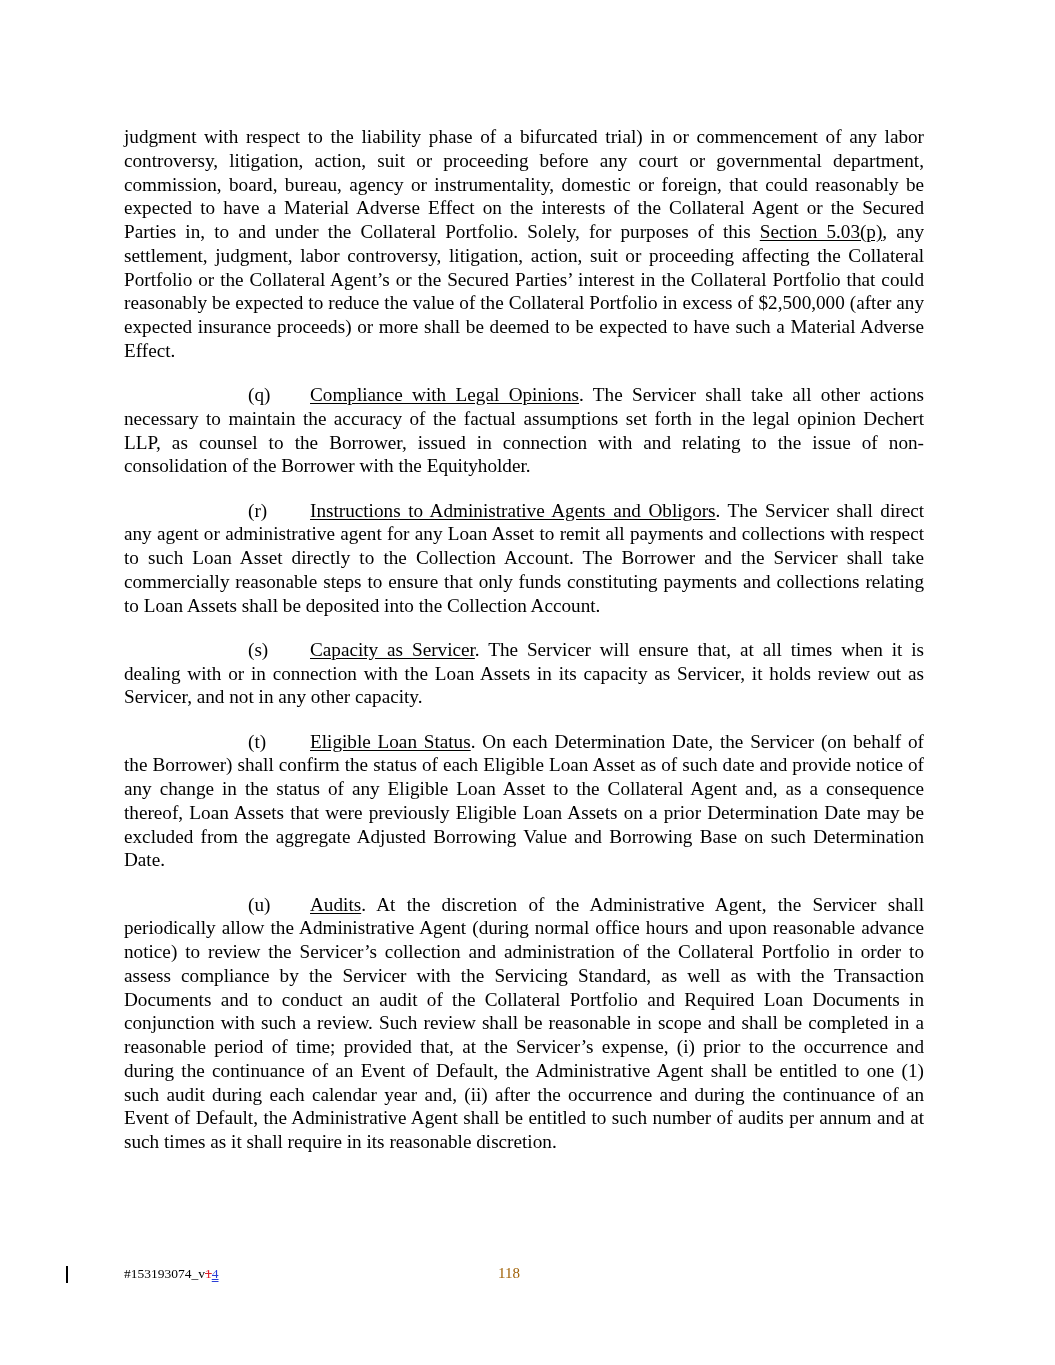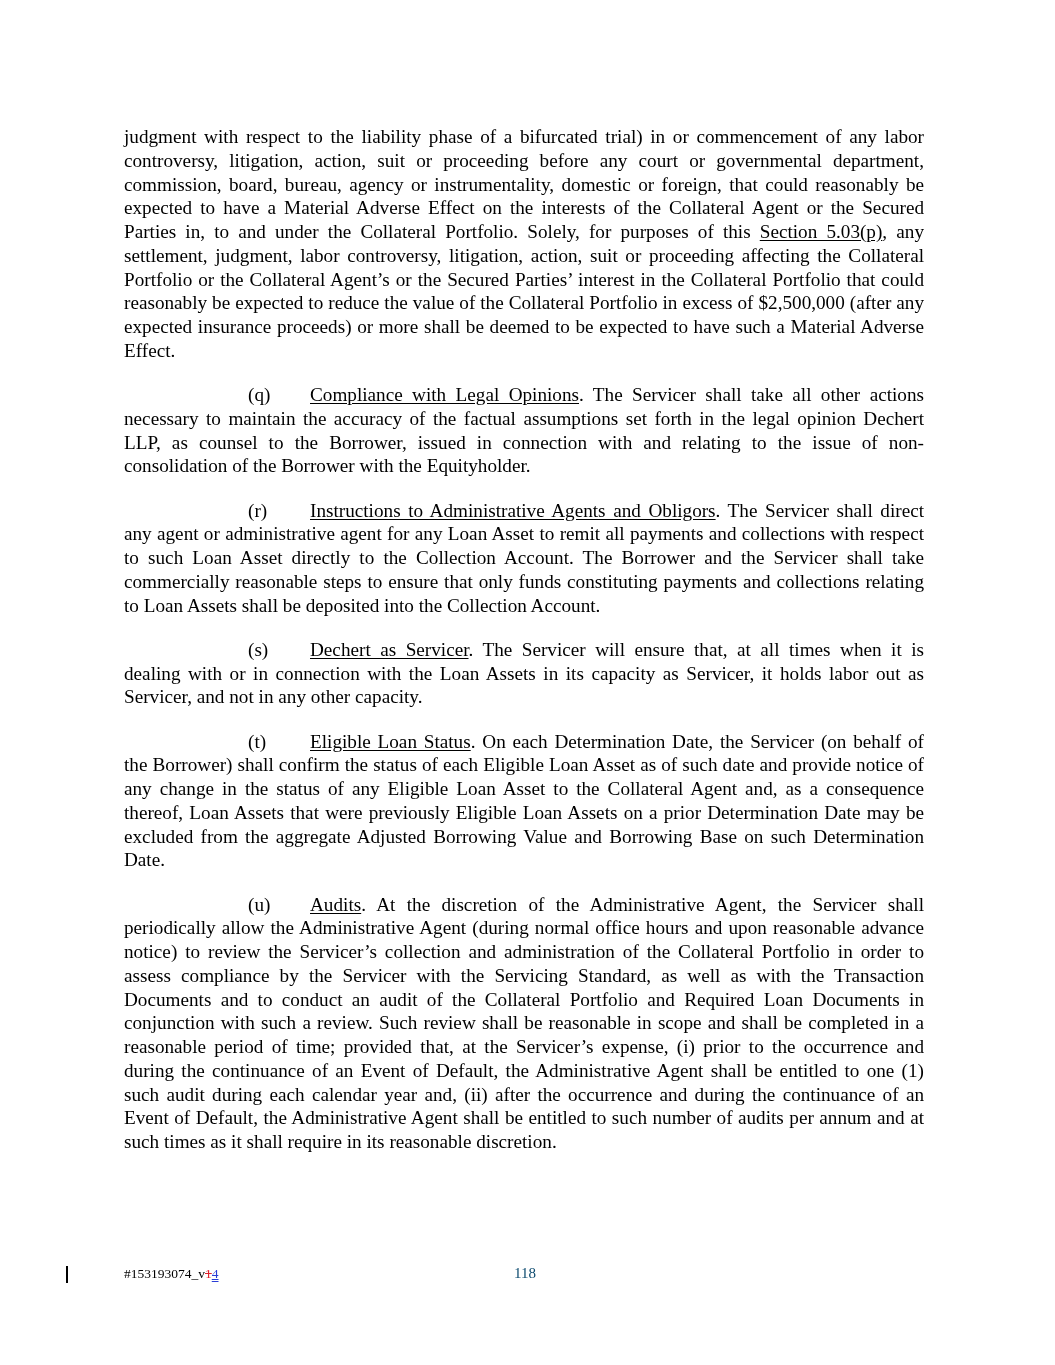--- a/index.html
+++ b/index.html
@@ -12,34 +12,34 @@
   .para { margin: 0 0 20.5px 0; }
   .para.first { margin-bottom: 20.5px; }
   .indent { display: inline-block; width: 124px; }
   .enum { display: inline-block; width: 62px; }
   .u { text-decoration: underline; text-underline-offset: 2px; font-family: Liberation Serif, serif; }
   .i { }
   .change-bar { position: absolute; left: 66px; top: 1266px; width: 2px; height: 17px; background: #000; }
   .docid { position: absolute; left: 124px; top: 1266px; font-family: Liberation Serif, serif; font-size: 13.5px; color: #000; }
   .del { color: #e0202a; text-decoration: line-through; }
   .ins { color: #2a3dd6; text-decoration: underline double; }
-  .pagenum { position: absolute; left: 514px; top: 1265px; font-family: "Liberation Serif", serif; font-size: 15px; color: #0c4a6e; }
+  .pagenum { position: absolute; left: 498px; top: 1265px; font-family: "Liberation Serif", serif; font-size: 15px; color: #a16207; }
 </style>
 </head>
 <body>
 
 <div class="page">
 
   <p class="para first"><span>judgment with respect to the liability phase of a bifurcated trial) in or commencement of any labor controversy, litigation, action, suit or proceeding before any court or governmental department, commission, board, bureau, agency or instrumentality, domestic or foreign, that could reasonably be expected to have a Material Adverse Effect on the interests of the Collateral Agent or the Secured Parties in, to and under the Collateral Portfolio.  Solely, for purposes of this </span><span class="u">Section 5.03(p)</span><span>, any settlement, judgment, labor controversy, litigation, action, suit or proceeding affecting the Collateral Portfolio or the Collateral Agent’s or the Secured Parties’ interest in the Collateral Portfolio that could reasonably be expected to reduce the value of the Collateral Portfolio in excess of $2,500,000 (after any expected insurance proceeds) or more shall be deemed to be expected to have such a Material Adverse Effect.</span></p>
 
   <p class="para"><span class="indent"></span><span class="enum">(q)</span><span class="u">Compliance with Legal Opinions</span><span>.  The Servicer shall take all other actions necessary to maintain the accuracy of the factual assumptions set forth in the legal opinion Dechert LLP, as counsel to the Borrower, issued in connection with and relating to the issue of non-consolidation of the Borrower with the Equityholder.</span></p>
 
   <p class="para"><span class="indent"></span><span class="enum">(r)</span><span class="u">Instructions to Administrative Agents and Obligors</span><span>.  The Servicer shall direct any agent or administrative agent for any Loan Asset to remit all payments and collections with respect to such Loan Asset directly to the Collection Account.  The Borrower and the Servicer shall take commercially reasonable steps to ensure that only funds constituting payments and collections relating to Loan Assets shall be deposited into the Collection Account.</span></p>
 
-  <p class="para"><span class="indent"></span><span class="enum">(s)</span><span class="u">Dechert as Servicer</span><span>.  The Servicer will ensure that, at all times when it is dealing with or in connection with the Loan Assets in its capacity as Servicer, it holds labor out as Servicer, and not in any other capacity.</span></p>
+  <p class="para"><span class="indent"></span><span class="enum">(s)</span><span class="u">Capacity as Servicer</span><span>.  The Servicer will ensure that, at all times when it is dealing with or in connection with the Loan Assets in its capacity as Servicer, it holds review out as Servicer, and not in any other capacity.</span></p>
 
   <p class="para"><span class="indent"></span><span class="enum">(t)</span><span class="u">Eligible Loan Status</span><span>.  On each Determination Date, the Servicer (on behalf of the Borrower) shall confirm the status of each Eligible Loan Asset as of such date and provide notice of any change in the status of any Eligible Loan Asset to the Collateral Agent and, as a consequence thereof, Loan Assets that were previously Eligible Loan Assets on a prior Determination Date may be excluded from the aggregate Adjusted Borrowing Value and Borrowing Base on such Determination Date.</span></p>
 
   <p class="para"><span class="indent"></span><span class="enum">(u)</span><span class="u">Audits</span><span>.  At the discretion of the Administrative Agent, the Servicer shall periodically allow the Administrative Agent (during normal office hours and upon reasonable advance notice) to review the Servicer’s collection and administration of the Collateral Portfolio in order to assess compliance by the Servicer with the Servicing Standard, as well as with the Transaction Documents and to conduct an audit of the Collateral Portfolio and Required Loan Documents in conjunction with such a review.  Such review shall be reasonable in scope and shall be completed in a reasonable period of time; </span><span class="i">provided</span><span> that, at the Servicer’s expense, (i) prior to the occurrence and during the continuance of an Event of Default, the Administrative Agent shall be entitled to one (1) such audit during each calendar year and, (ii) after the occurrence and during the continuance of an Event of Default, the Administrative Agent shall be entitled to such number of audits </span><span class="i">per annum</span><span> and at such times as it shall require in its reasonable discretion.</span></p>
 
 </div>
 
 <div class="change-bar"></div>
 <div class="docid"><span>#153193074_v</span><span class="del">1</span><span class="ins">4</span></div>
 <div class="pagenum">118</div>

